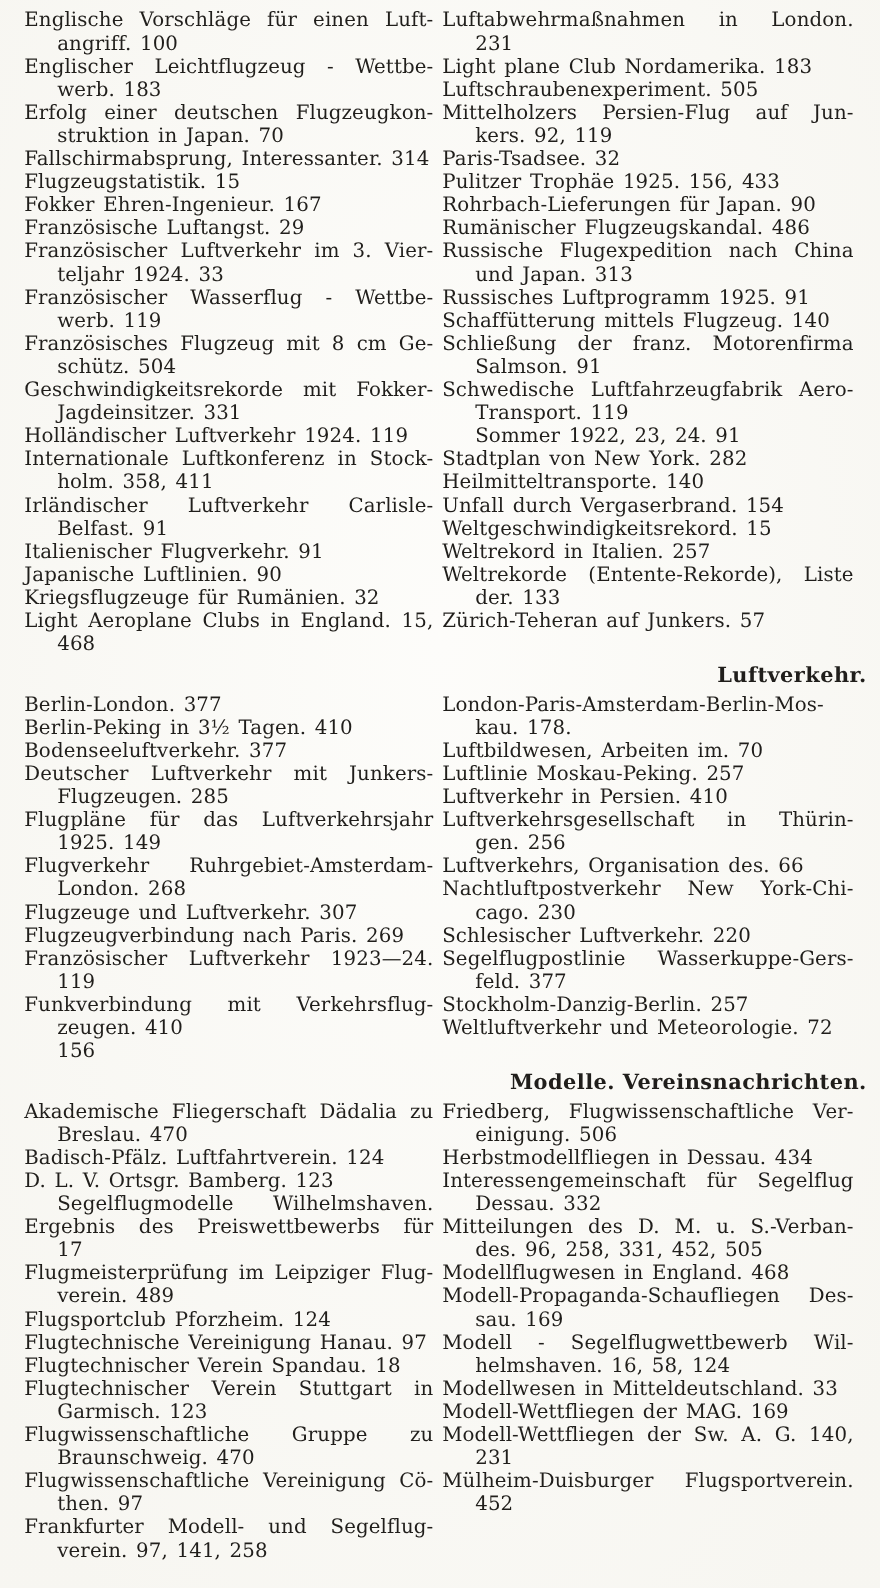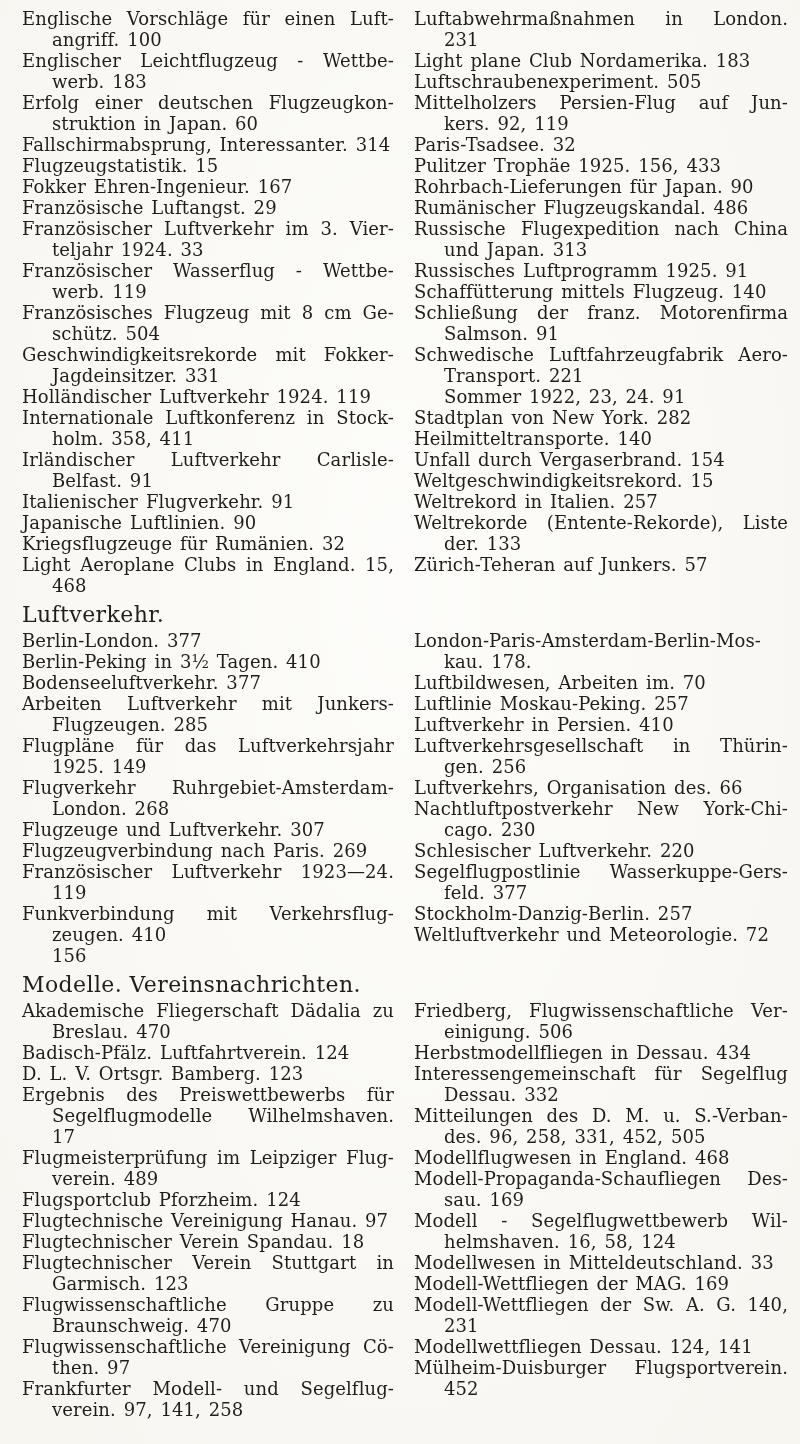--- a/index.html
+++ b/index.html
@@ -15,30 +15,30 @@
   .page {
     box-sizing: border-box;
     width: 800px;
     height: 1444px;
     padding: 8px 12px 0 22px;
     background:
       radial-gradient(ellipse at 50% 40%, rgba(255,255,255,0.5), rgba(0,0,0,0.015) 90%),
       #fbfaf5;
   }
   .section-heading {
-    text-align: left;
-    font-weight: normal;
-    font-size: 22px;
+    text-align: right;
+    font-weight: bold;
+    font-size: 19px;
     line-height: 21px;
     margin: 8px 0 5px 0;
     letter-spacing: 0.4px;
   }
   .columns {
     display: flex;
-    gap: 20px;
+    gap: 8px;
   }
   .col { flex: 0 0 auto; }
   .col-left  { width: 372px; }
   .col-right { width: 374px; }
   .entry { margin: 0; }
   .line {
     font-size: 18px;
     line-height: 21px;
     word-spacing: 2px;
     letter-spacing: 0.1px;
@@ -59,21 +59,21 @@
           <div class="entry">
             <div class="line just">Englische Vorschläge für einen Luft-</div>
             <div class="line cont">angriff. 100</div>
           </div>
           <div class="entry">
             <div class="line just">Englischer Leichtflugzeug - Wettbe-</div>
             <div class="line cont">werb. 183</div>
           </div>
           <div class="entry">
             <div class="line just">Erfolg einer deutschen Flugzeugkon-</div>
-            <div class="line cont">struktion in Japan. 60</div>
+            <div class="line cont">struktion in Japan. 70</div>
           </div>
           <div class="entry">
             <div class="line">Fallschirmabsprung, Interessanter. 314</div>
           </div>
           <div class="entry">
             <div class="line">Flugzeugstatistik. 15</div>
           </div>
           <div class="entry">
             <div class="line">Fokker Ehren-Ingenieur. 167</div>
           </div>
@@ -157,21 +157,21 @@
           </div>
           <div class="entry">
             <div class="line">Schaffütterung mittels Flugzeug. 140</div>
           </div>
           <div class="entry">
             <div class="line just">Schließung der franz. Motorenfirma</div>
             <div class="line cont">Salmson. 91</div>
           </div>
           <div class="entry">
             <div class="line just">Schwedische Luftfahrzeugfabrik Aero-</div>
-            <div class="line cont">Transport. 221</div>
+            <div class="line cont">Transport. 119</div>
           </div>
           <div class="entry">
             <div class="line cont">Sommer 1922, 23, 24. 91</div>
           </div>
           <div class="entry">
             <div class="line">Stadtplan von New York. 282</div>
           </div>
           <div class="entry">
             <div class="line">Heilmitteltransporte. 140</div>
           </div>
@@ -199,21 +199,21 @@
           <div class="entry">
             <div class="line">Berlin-London. 377</div>
           </div>
           <div class="entry">
             <div class="line">Berlin-Peking in 3½ Tagen. 410</div>
           </div>
           <div class="entry">
             <div class="line">Bodenseeluftverkehr. 377</div>
           </div>
           <div class="entry">
-            <div class="line just">Arbeiten Luftverkehr mit Junkers-</div>
+            <div class="line just">Deutscher Luftverkehr mit Junkers-</div>
             <div class="line cont">Flugzeugen. 285</div>
           </div>
           <div class="entry">
             <div class="line just">Flugpläne für das Luftverkehrsjahr</div>
             <div class="line cont">1925. 149</div>
           </div>
           <div class="entry">
             <div class="line just">Flugverkehr Ruhrgebiet-Amsterdam-</div>
             <div class="line cont">London. 268</div>
           </div>
@@ -282,22 +282,22 @@
             <div class="line just">Akademische Fliegerschaft Dädalia zu</div>
             <div class="line cont">Breslau. 470</div>
           </div>
           <div class="entry">
             <div class="line">Badisch-Pfälz. Luftfahrtverein. 124</div>
           </div>
           <div class="entry">
             <div class="line">D. L. V. Ortsgr. Bamberg. 123</div>
           </div>
           <div class="entry">
+            <div class="line cont just">Segelflugmodelle Wilhelmshaven.</div>
             <div class="line just">Ergebnis des Preiswettbewerbs für</div>
-            <div class="line cont just">Segelflugmodelle Wilhelmshaven.</div>
             <div class="line cont">17</div>
           </div>
           <div class="entry">
             <div class="line just">Flugmeisterprüfung im Leipziger Flug-</div>
             <div class="line cont">verein. 489</div>
           </div>
           <div class="entry">
             <div class="line">Flugsportclub Pforzheim. 124</div>
           </div>
           <div class="entry">
@@ -352,23 +352,20 @@
           </div>
           <div class="entry">
             <div class="line">Modellwesen in Mitteldeutschland. 33</div>
           </div>
           <div class="entry">
             <div class="line">Modell-Wettfliegen der MAG. 169</div>
           </div>
           <div class="entry">
             <div class="line just">Modell-Wettfliegen der Sw. A. G. 140,</div>
             <div class="line cont">231</div>
-          </div>
-          <div class="entry">
-            <div class="line">Modellwettfliegen Dessau. 124, 141</div>
           </div>
           <div class="entry">
             <div class="line just">Mülheim-Duisburger Flugsportverein.</div>
             <div class="line cont">452</div>
           </div>
         </div>
       </div>
     </div>
 </div>
 

